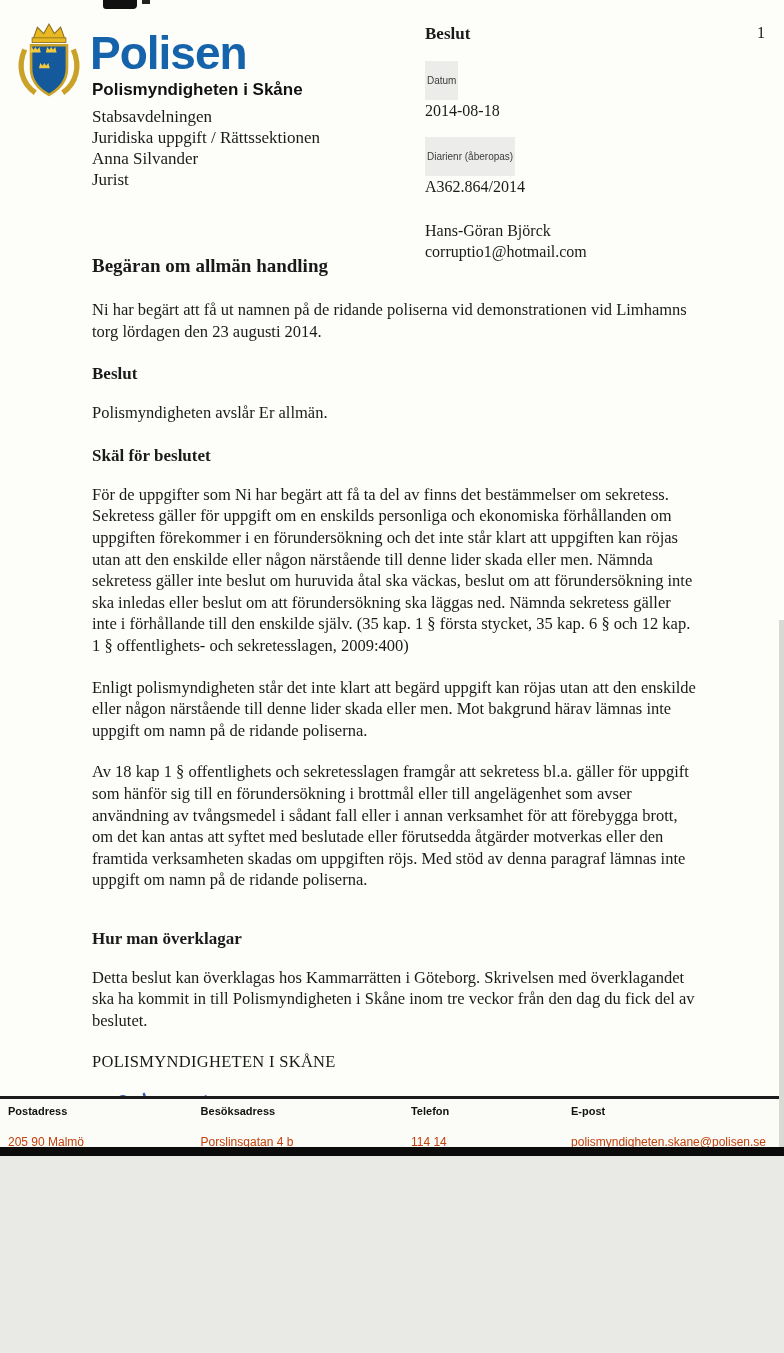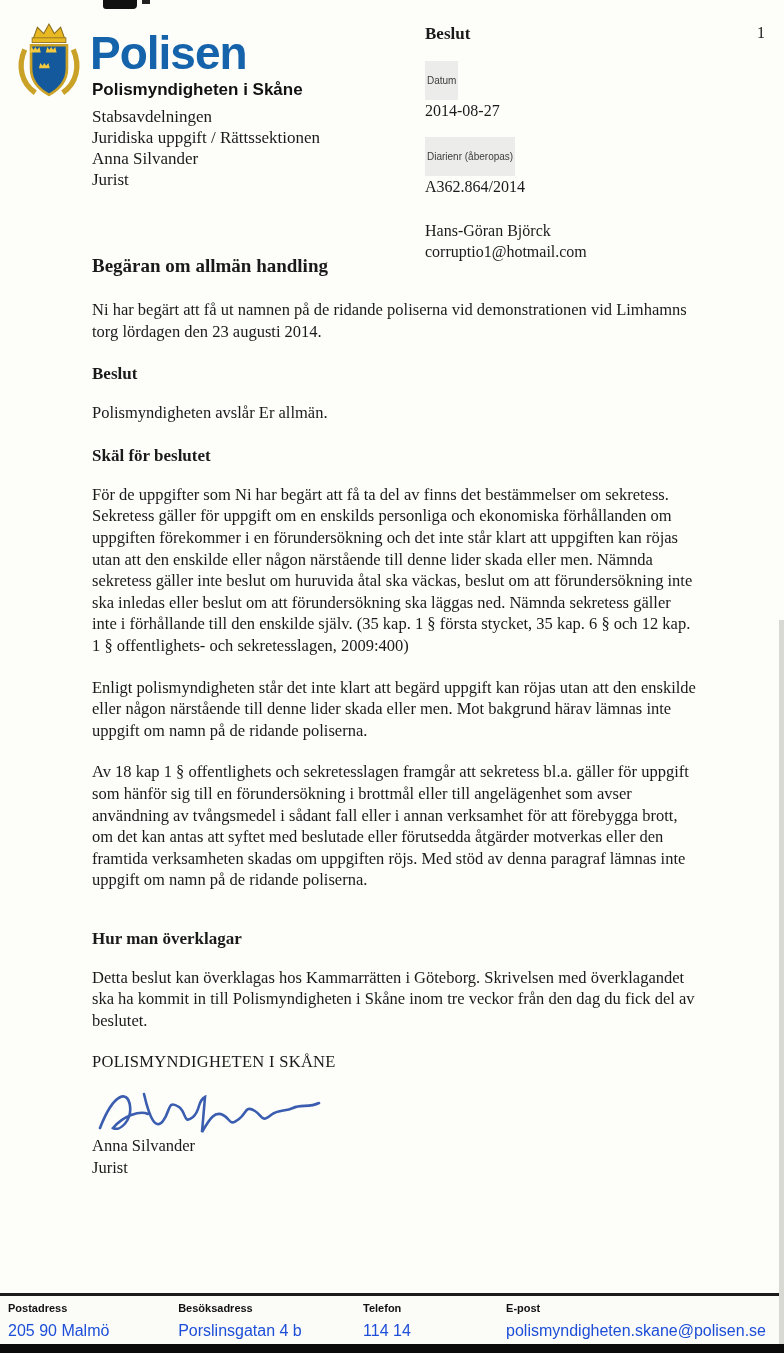--- a/index.html
+++ b/index.html
@@ -1,20 +1,20 @@
 <!DOCTYPE html>
 <html><head>
 <meta charset="utf-8">
 <style>
   * { margin: 0; padding: 0; box-sizing: border-box; }
   html, body { background: #e9e9e6; }
   .page {
     position: relative;
     width: 784px;
-    height: 1353px;
+    height: 1156px;
     margin: 0 auto;
     background: #fdfdfa;
     overflow: hidden;
     font-family: "Liberation Serif", serif;
     color: #1a1a1a;
   }
   
   .artifact-top {
     position: absolute; top: 0; left: 103px; width: 34px; height: 9px;
     background: #111; border-radius: 0 0 4px 3px;
@@ -82,21 +82,21 @@
     height: 51px;
     background: #fbfbf8;
     gap: 48px;
   }
   .fcol { padding-right: 10px; }
   .fcol-1 { width: 192px; }
   .fcol-2 { width: 216px; }
   .fcol-3 { width: 148px; }
   .fcol-4 { flex: 1; }
   .flabel { font-size: 11px; font-weight: bold; color: #111; }
-  .fline { font-size: 16px; color: #1d4ed8; margin-top: 8px; }
+  .fline { font-size: 12px; color: #c2410c; margin-top: 18px; }
   .fweb { font-size: 12.5px; font-weight: bold; margin-top: 5px; color: #111; }
 </style>
 </head>
 <body>
 
 <div class="page">
 
   <div class="artifact-top"></div>
   <div class="artifact-top2"></div>
 
@@ -120,21 +120,21 @@
     <div>Juridiska uppgift / Rättssektionen</div>
     <div>Anna Silvander</div>
     <div>Jurist</div>
   </div>
 
   <div class="page-number">1</div>
 
   <div class="meta">
     <div class="doc-type">Beslut</div>
     <div class="small-label">Datum</div>
-    <div class="value">2014-08-27</div>
+    <div class="value">2014-08-18</div>
     <div class="small-label">Diarienr (åberopas)</div>
     <div class="value">A362.864/2014</div>
     <div class="recipient">
       <div>Hans-Göran Björck</div>
       <div>corruptio1@hotmail.com</div>
     </div>
   </div>
 
   <main>
     <h1>Begäran om allmän handling</h1>

